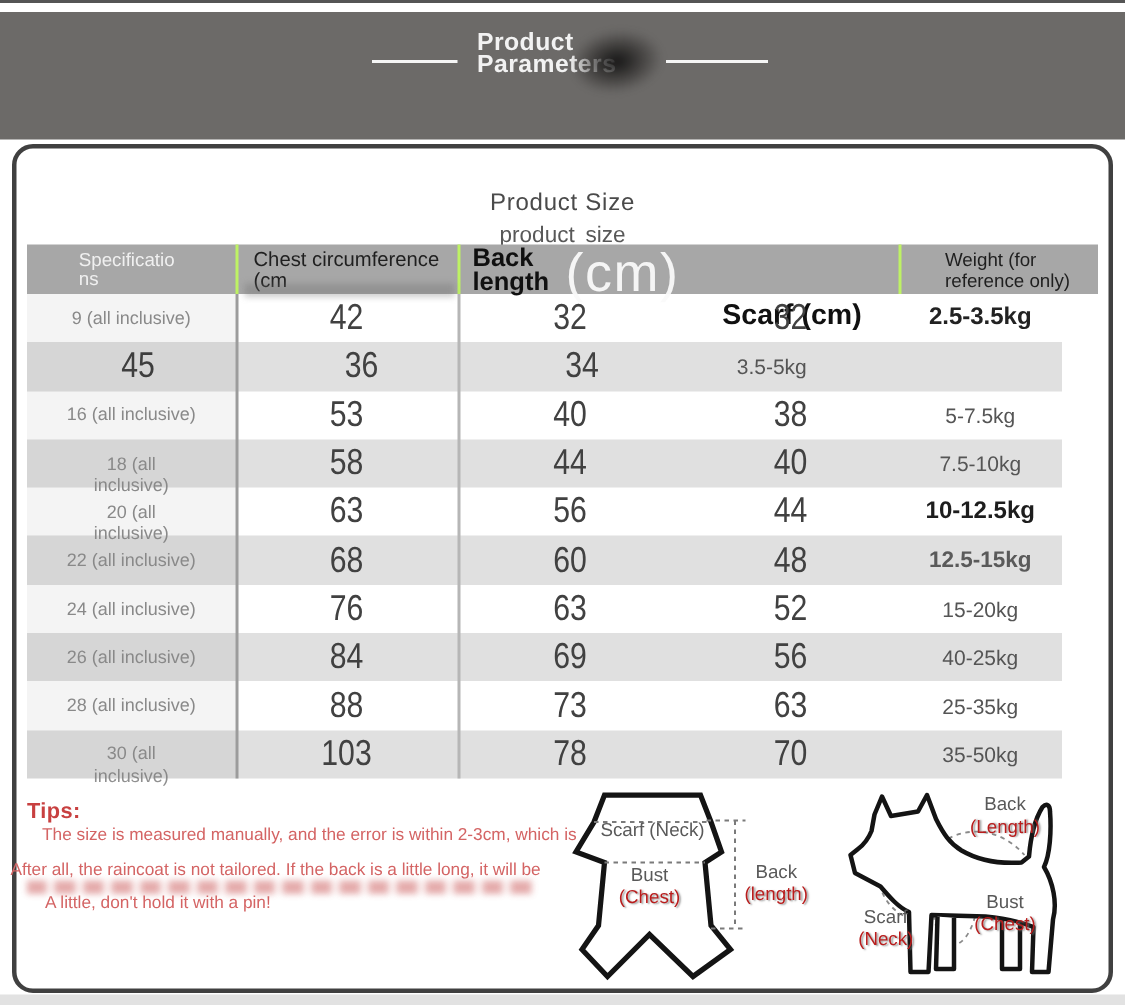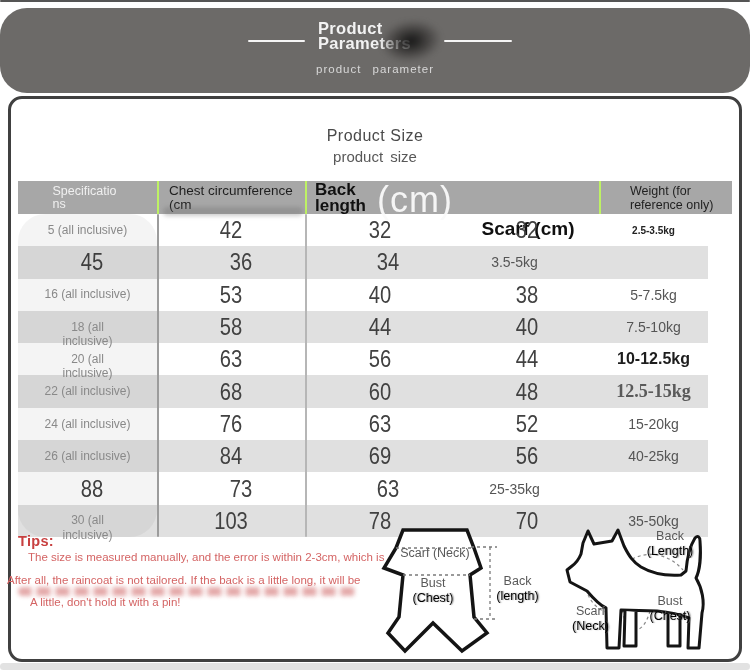--- a/index.html
+++ b/index.html
@@ -2,21 +2,21 @@
 <html><head>
 <meta charset="utf-8">
 <style>
   html,body{margin:0;padding:0;}
   body{
     width:750px;height:670px;position:relative;overflow:hidden;
     background:#ffffff;
     font-family:"Liberation Sans", sans-serif;
     -webkit-font-smoothing:antialiased;
   }
-  .abs{position:absolute;border-radius:27px;}
+  .abs{position:absolute;}
 
   
   .top-line{left:0;top:0;width:750px;height:2px;background:#555;}
   .banner{left:0;top:8px;width:750px;height:85px;background:#6c6a68;}
   .banner .rule{height:2px;background:#f5f5f5;top:32px;}
   .rule-left{left:248px;width:57px;}
   .rule-right{left:444px;width:68px;}
   .banner-title{left:318px;top:13px;color:#f2f2f2;font-size:16.5px;font-weight:bold;line-height:15px;letter-spacing:.3px;}
   .banner-title span{display:block;}
   .banner-sub{left:0;right:0;top:55px;text-align:center;color:#d8d8d8;font-size:11.5px;letter-spacing:1px;word-spacing:7px;}
@@ -27,21 +27,21 @@
   
   .panel{left:8px;top:96px;width:734px;height:566px;background:#fff;
     border:3px solid #404040;border-radius:14px;box-sizing:border-box;}
   .panel > .abs{position:absolute;}
   .bottom-strip{left:0;top:663px;width:750px;height:7px;background:#e2e2e2;}
 
   .sec-title{left:0;right:0;top:28px;text-align:center;color:#4a4a4a;font-size:16px;letter-spacing:.5px;}
   .sec-sub{left:0;right:0;top:49px;text-align:center;color:#585858;font-size:15px;word-spacing:3px;}
 
   
-  .size-table{left:7px;top:82px;width:714px;height:401px;}
+  .size-table{left:7px;top:64px;width:714px;height:401px;}
   .thead{display:flex;height:33px;background:#a7a7a7;}
   .th{box-sizing:border-box;display:flex;align-items:center;}
   .th + .th{border-left:2px solid #bef264;}
   .th1{width:139px;justify-content:center;}
   .th1 .t{width:70px;word-break:break-all;color:#f0f0f0;font-size:12.5px;line-height:13px;}
   .th2{width:148px;}
   .th2 .t{padding-left:10px;width:130px;color:#1f1f1f;font-size:13.5px;line-height:14px;}
   .th3{width:150px;}
   .th3 .bl{padding-left:8px;color:#101010;font-size:17px;font-weight:bold;line-height:16px;width:62px;}
   .th3 .cmw{color:#fafafa;font-size:36px;letter-spacing:1px;opacity:.95;margin-top:4px;}
@@ -57,64 +57,63 @@
   .c{box-sizing:border-box;display:flex;align-items:center;justify-content:center;}
   .c1{width:139px;}
   .spec{position:relative;color:#909090;font-size:12px;line-height:14.5px;text-align:center;white-space:pre-line;}
   .c1.wrap .spec{top:7px;}
   .c2{width:148px;}
   .c3{width:150px;}
   .c4{width:144px;}
   .c5{width:109px;} 
   .num{color:#414141;font-size:24px;transform:scaleX(.84);}
   .wt{color:#555;font-size:14px;}
-  .wt-sm-b{font-size:10px;font-weight:bold;color:#222;}
+  .wt-sm-b{font-size:16px;font-weight:bold;color:#222;}
   .wt-b{font-size:16px;font-weight:bold;color:#1d1d1d;}
-  .wt-b2{font-size:18px;font-weight:bold;color:#5a5a5a;font-family:Liberation Serif, serif;}
+  .wt-b2{font-size:15px;font-weight:bold;color:#5a5a5a;}
   .col1-shade{left:0;top:33px;width:139px;height:323px;background:rgba(0,0,0,.045);pointer-events:none;}
   .vline{top:33px;height:323px;width:2px;}
   .v1{left:139px;background:#9c9c9c;}
   .v2{left:287px;background:#b6b6b6;}
 
   
   .tips-head{left:7px;top:434px;color:#c84040;font-size:14.5px;font-weight:bold;letter-spacing:.3px;}
   .tip{color:#d46464;font-size:11.5px;white-space:nowrap;}
   .tip1{left:17px;top:452px;}
   .tip2{left:-4px;top:475px;}
   .tip-smudge{left:7px;top:488px;width:338px;height:9px;filter:blur(2px);opacity:.8;
     background:repeating-linear-gradient(90deg, rgba(205,95,95,.65) 0 13px, rgba(205,95,95,.12) 13px 19px);}
   .tip3{left:19px;top:497px;}
 
   
   .diagram{pointer-events:none;}
   .garment{left:339px;top:423px;width:195px;height:135px;}
   .dog{left:544px;top:421px;width:195px;height:140px;}
   .dlabel{position:absolute;text-align:center;color:#595959;font-size:12.5px;line-height:14.5px;}
-  .dlabel .sub{color:#000000;text-shadow:1.2px .4px 1.2px rgba(120,120,120,.75);}
+  .dlabel .sub{color:#b91c1c;text-shadow:1.2px .4px 1.2px rgba(120,120,120,.75);}
   .g-scarf{left:30px;top:24px;width:110px;}
   .g-bust{left:38px;top:54px;width:90px;}
   .g-back{left:140px;top:52px;width:55px;}
   .d-back{left:85px;top:9px;width:60px;}
   .d-bust{left:85px;top:74px;width:60px;}
   .d-scarf{left:8px;top:84px;width:55px;}
 </style>
 </head>
 <body>
 
 <div class="abs top-line"></div>
 
 <div class="abs banner">
   <div class="abs rule rule-left"></div>
   <div class="abs rule rule-right"></div>
   <div class="abs banner-title">
     <span>Product</span>
     <span>Parameters</span>
   </div>
   <div class="abs ink-smudge"></div>
-  <div class="abs banner-sub">product parameter</div>
 </div>
 
 <div class="abs panel">
   <div class="abs sec-title">Product Size</div>
   <div class="abs sec-sub">product size</div>
 
   <div class="abs size-table">
     <div class="thead">
       <div class="th th1">
           <div class="t">Specifications</div>
@@ -131,21 +130,21 @@
         </div>
       <div class="th th5">
           <div class="t">Weight (for reference only)</div>
         </div>
     </div>
     <div class="abs hdr-smudge"></div>
 
     <div class="tbody">
       <div class="trow">
         <div class="c c1">
-            <span class="spec">5 (all inclusive)</span>
+            <span class="spec">9 (all inclusive)</span>
           </div>
         <div class="c c2 num">42</div>
         <div class="c c3 num">32</div>
         <div class="c c4 num">32</div>
         <div class="c c5 wt wt-sm-b">2.5-3.5kg</div>
       </div>
       <div class="trow">
         <div class="c c2 num">45</div>
         <div class="c c3 num">36</div>
         <div class="c c4 num">34</div>
@@ -201,20 +200,23 @@
       <div class="trow">
         <div class="c c1">
             <span class="spec">26 (all inclusive)</span>
           </div>
         <div class="c c2 num">84</div>
         <div class="c c3 num">69</div>
         <div class="c c4 num">56</div>
         <div class="c c5 wt">40-25kg</div>
       </div>
       <div class="trow">
+        <div class="c c1">
+            <span class="spec">28 (all inclusive)</span>
+          </div>
         <div class="c c2 num">88</div>
         <div class="c c3 num">73</div>
         <div class="c c4 num">63</div>
         <div class="c c5 wt">25-35kg</div>
       </div>
       <div class="trow">
         <div class="c c1 wrap">
             <span class="spec">30 (all
 inclusive)</span>
           </div>

